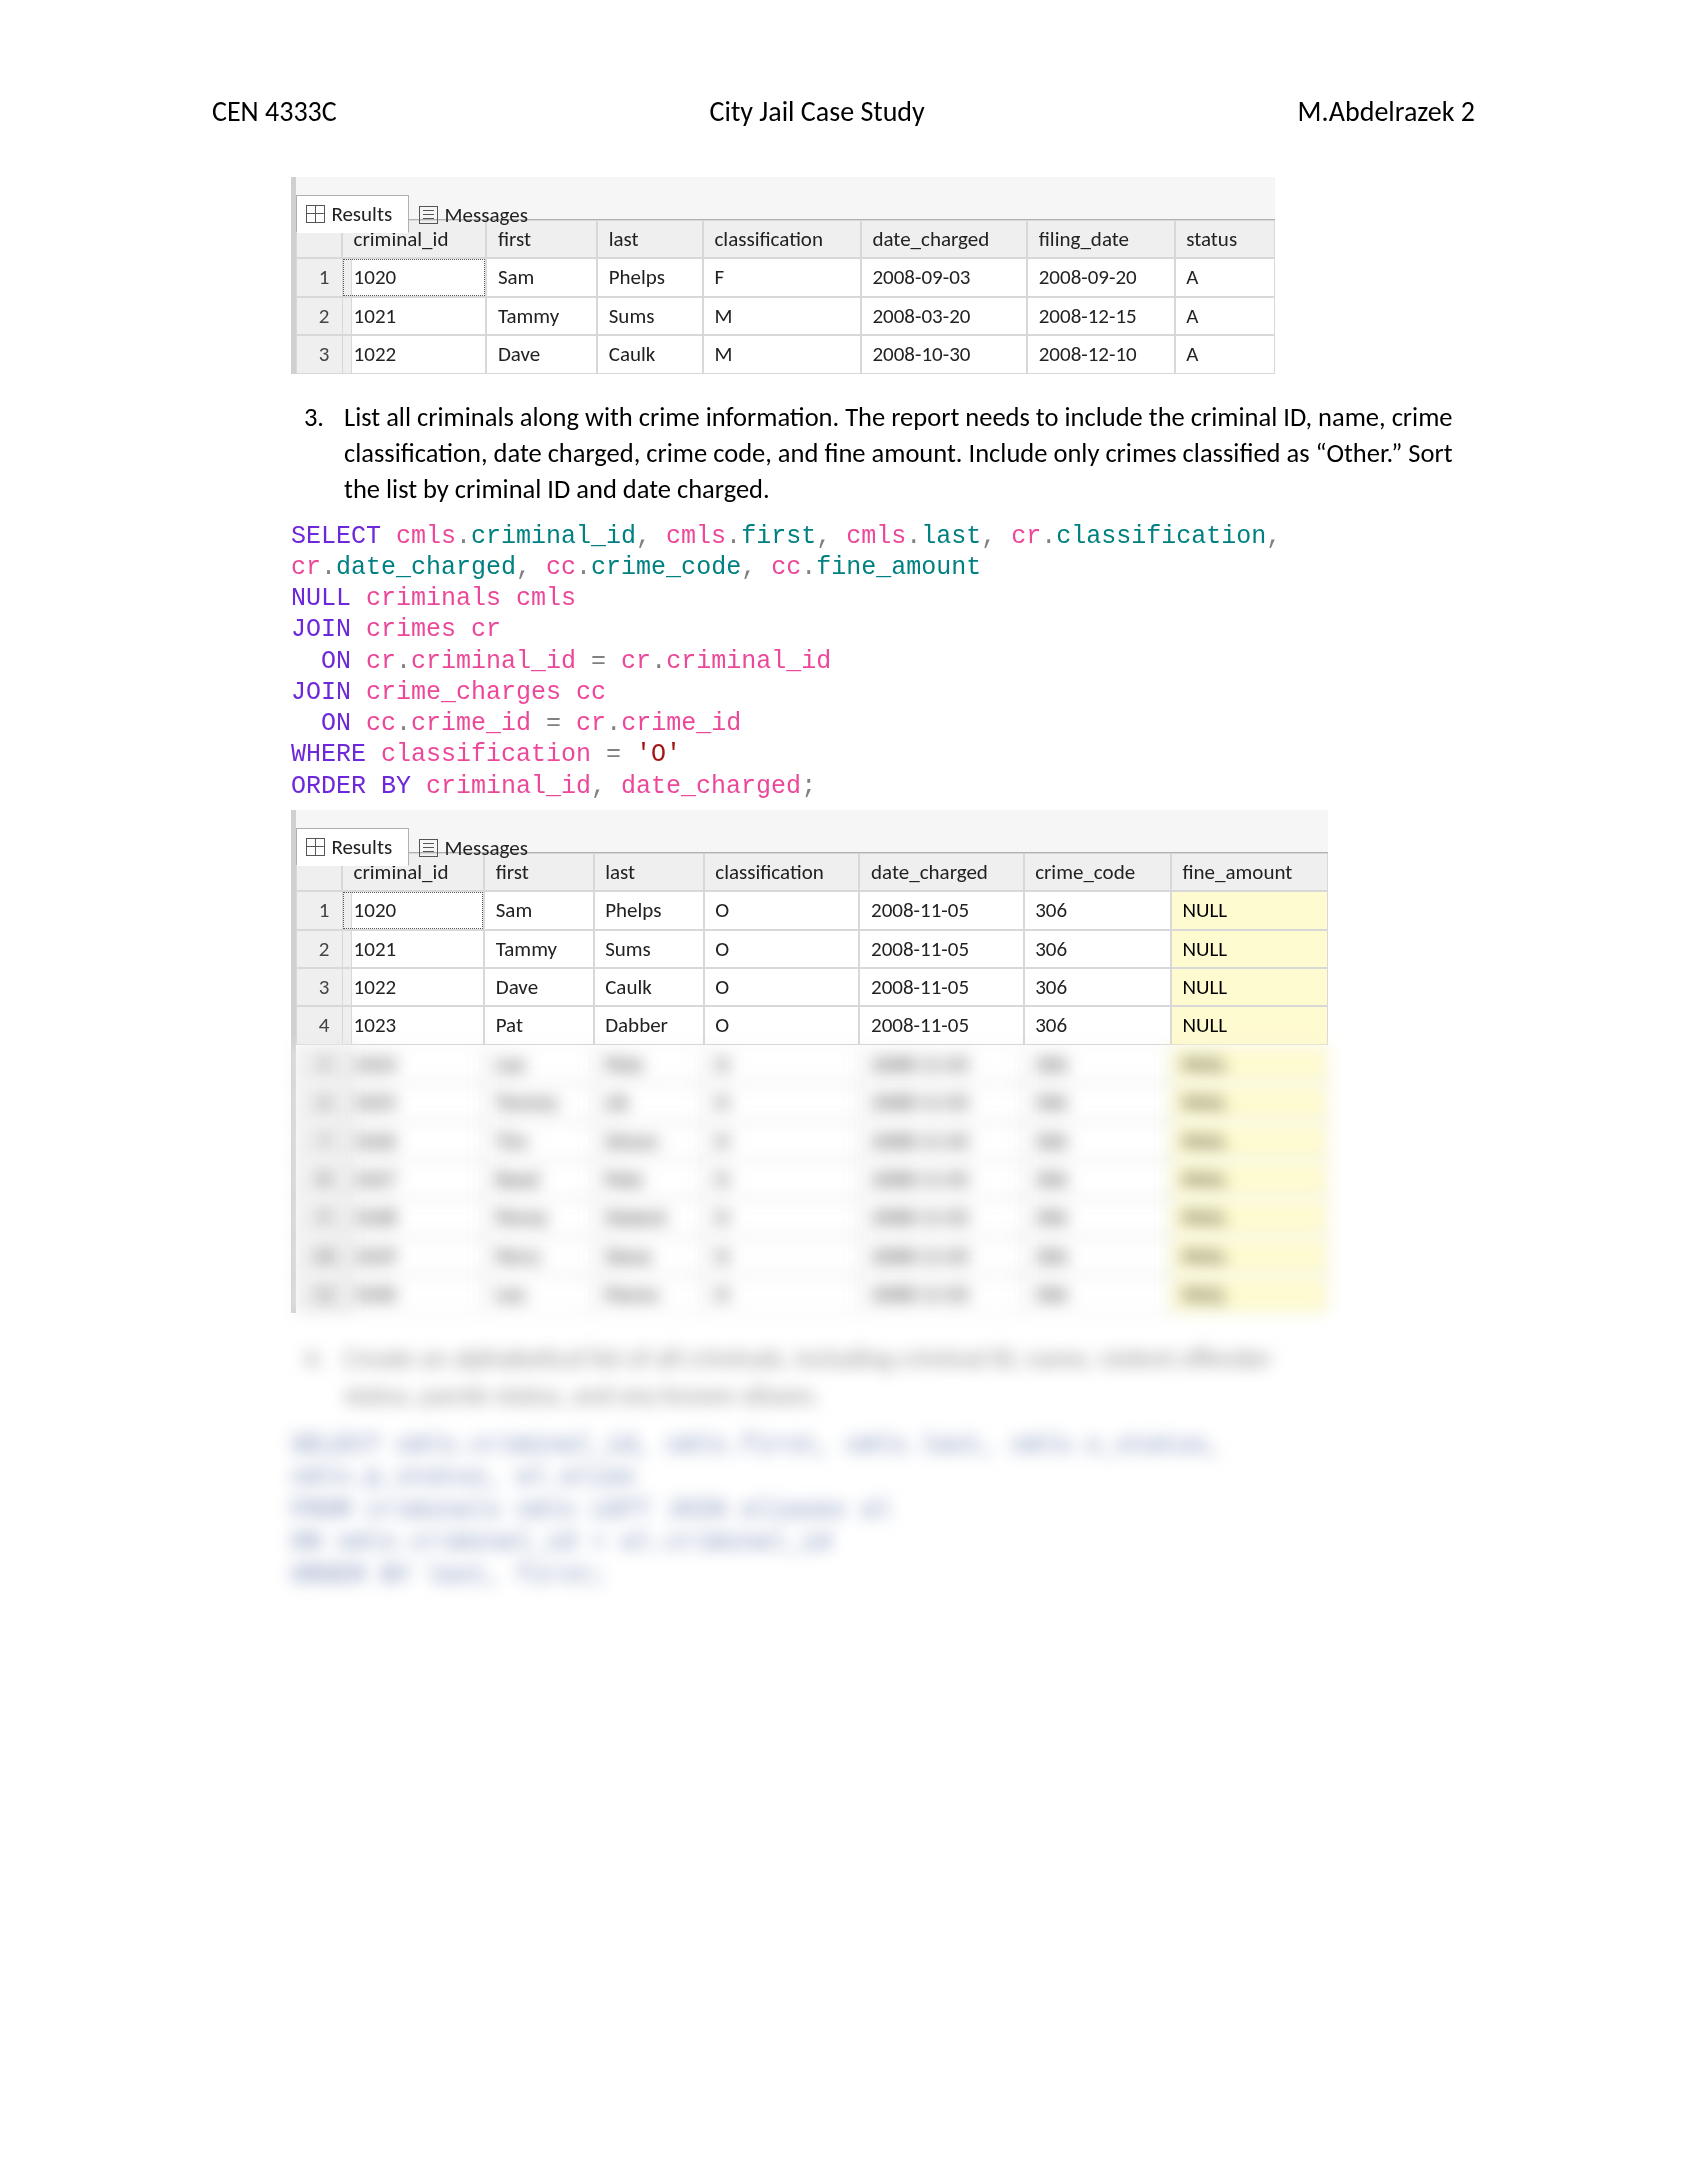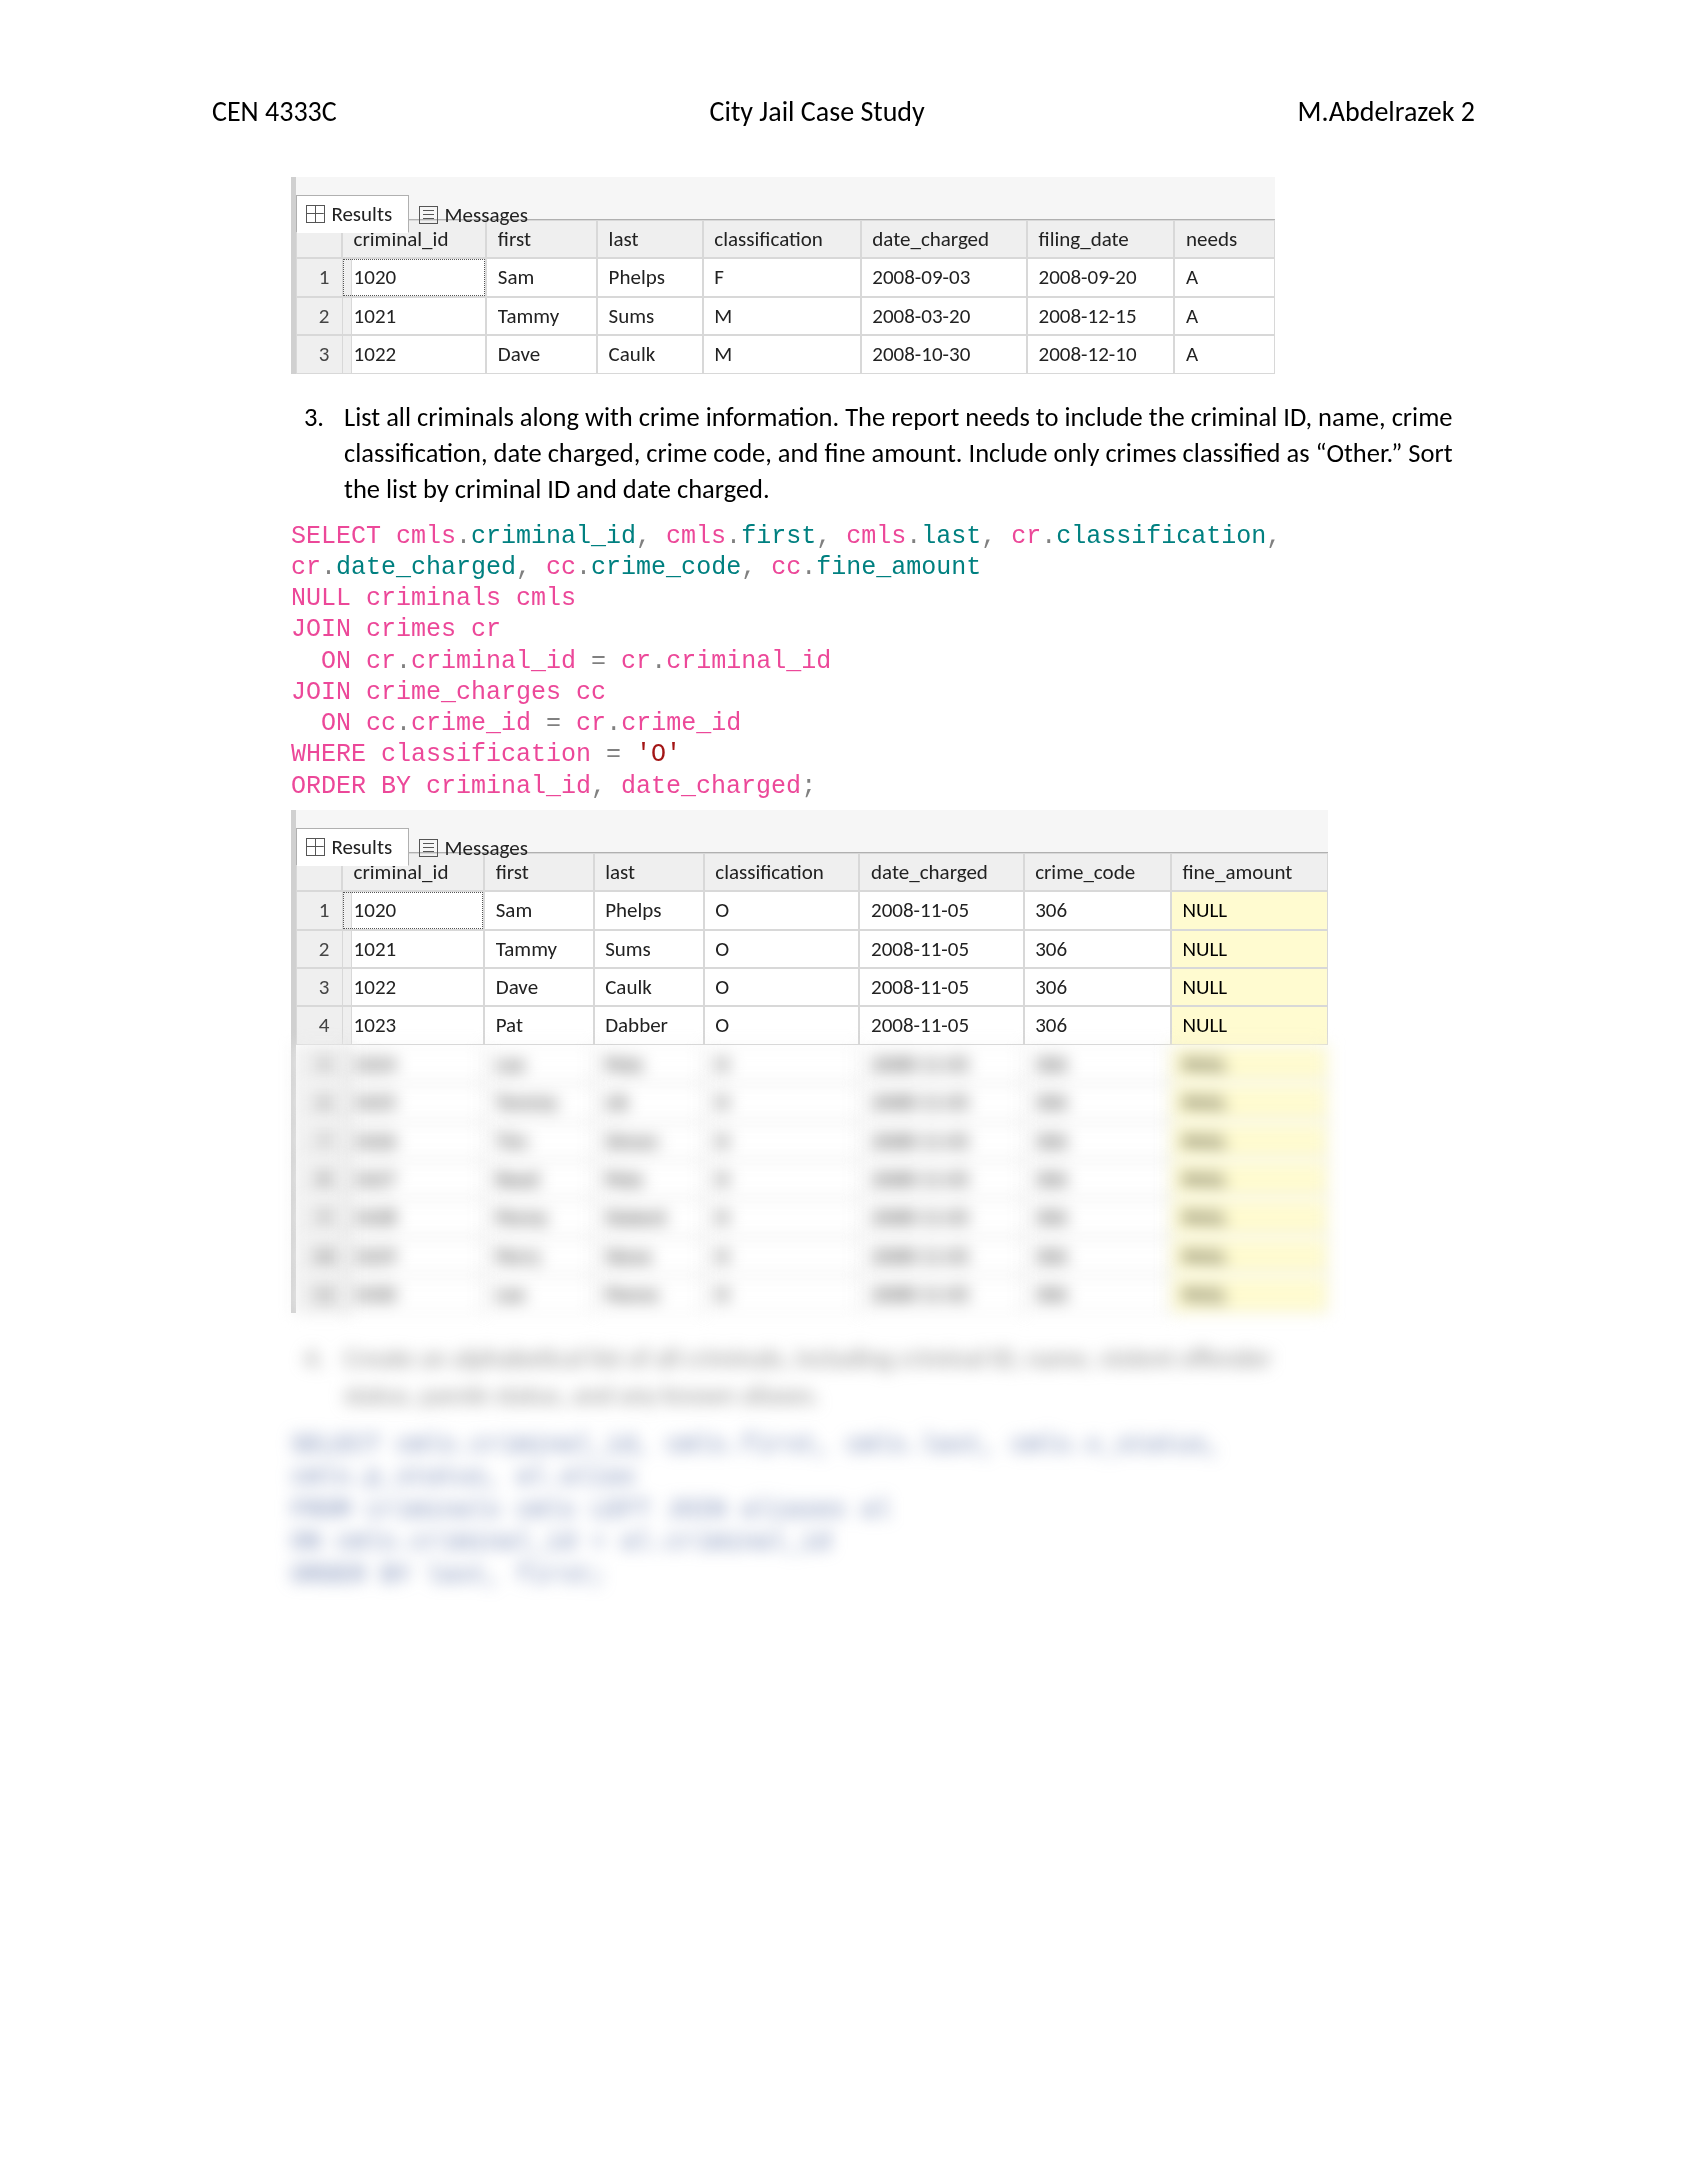--- a/index.html
+++ b/index.html
@@ -128,21 +128,21 @@
     flex: 1;
   }
   
   .code {
     font-family: "Consolas", "Courier New", monospace;
     font-size: 25px;
     line-height: 1.25;
     white-space: pre;
     margin: 12px 0 8px 0;
   }
-  .kw { color: #ec4899; }
+  .kw { color: #6d28d9; }
   .ident { color: #ec4899; }
   .memb { color: #008080; }
   .op { color: #808080; }
   .str { color: #a31515; }
   .blur-heavy { filter: blur(8px); }
   .blurred-para {
     margin-top: 26.5px;
     color: #888;
     line-height: 1.4;
   }
@@ -179,21 +179,21 @@
         </div>
       </div>
       <div class="ssms-grid" id="grid1" style="grid-template-columns: 46px repeat(7, auto);">
           <div class="hcell"></div>
           <div class="hcell">criminal_id</div>
           <div class="hcell">first</div>
           <div class="hcell">last</div>
           <div class="hcell">classification</div>
           <div class="hcell">date_charged</div>
           <div class="hcell">filing_date</div>
-          <div class="hcell">needs</div>
+          <div class="hcell">status</div>
           <div class="rownum">1</div>
           <div class="cell selected-cell">1020</div>
           <div class="cell">Sam</div>
           <div class="cell">Phelps</div>
           <div class="cell">F</div>
           <div class="cell">2008-09-03</div>
           <div class="cell">2008-09-20</div>
           <div class="cell">A</div>
           <div class="rownum">2</div>
           <div class="cell">1021</div>

